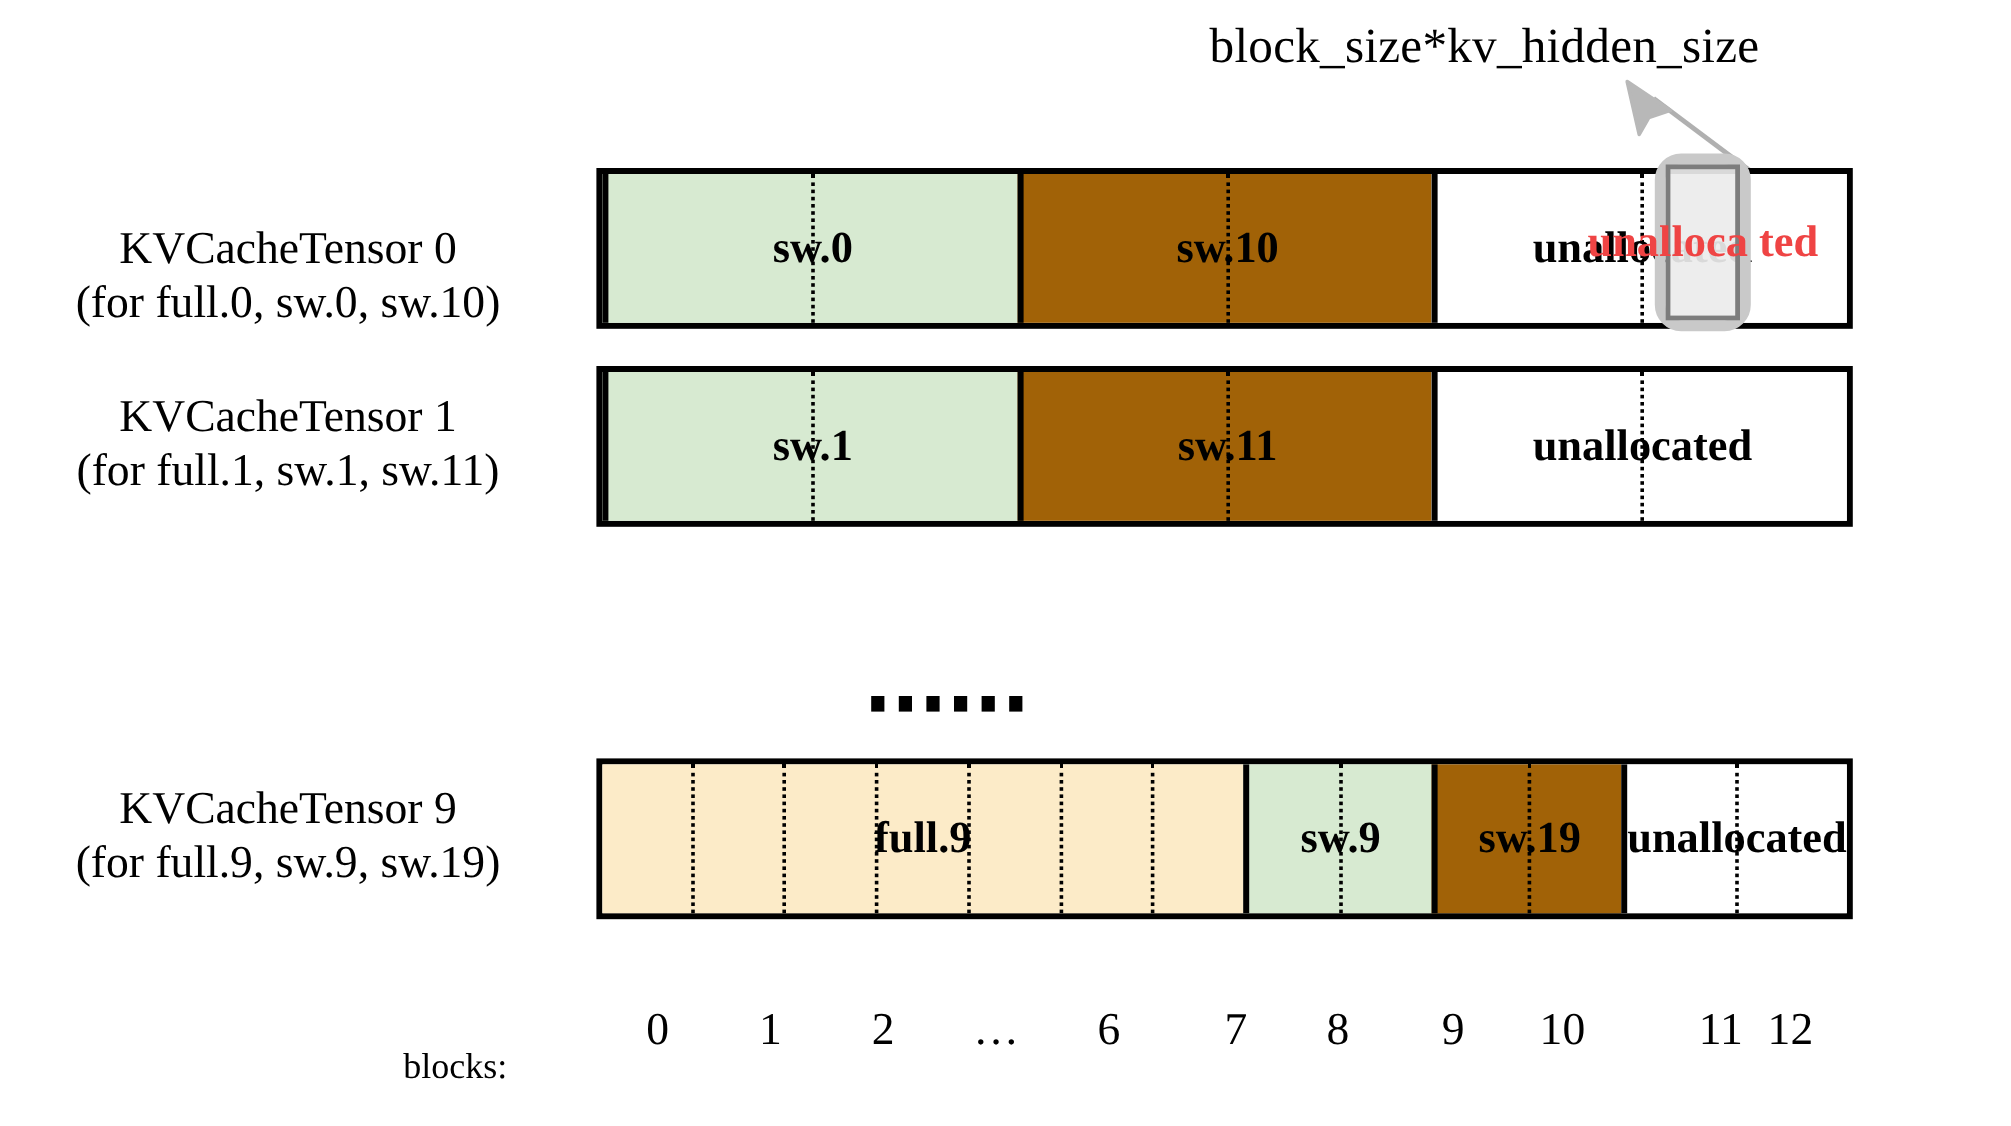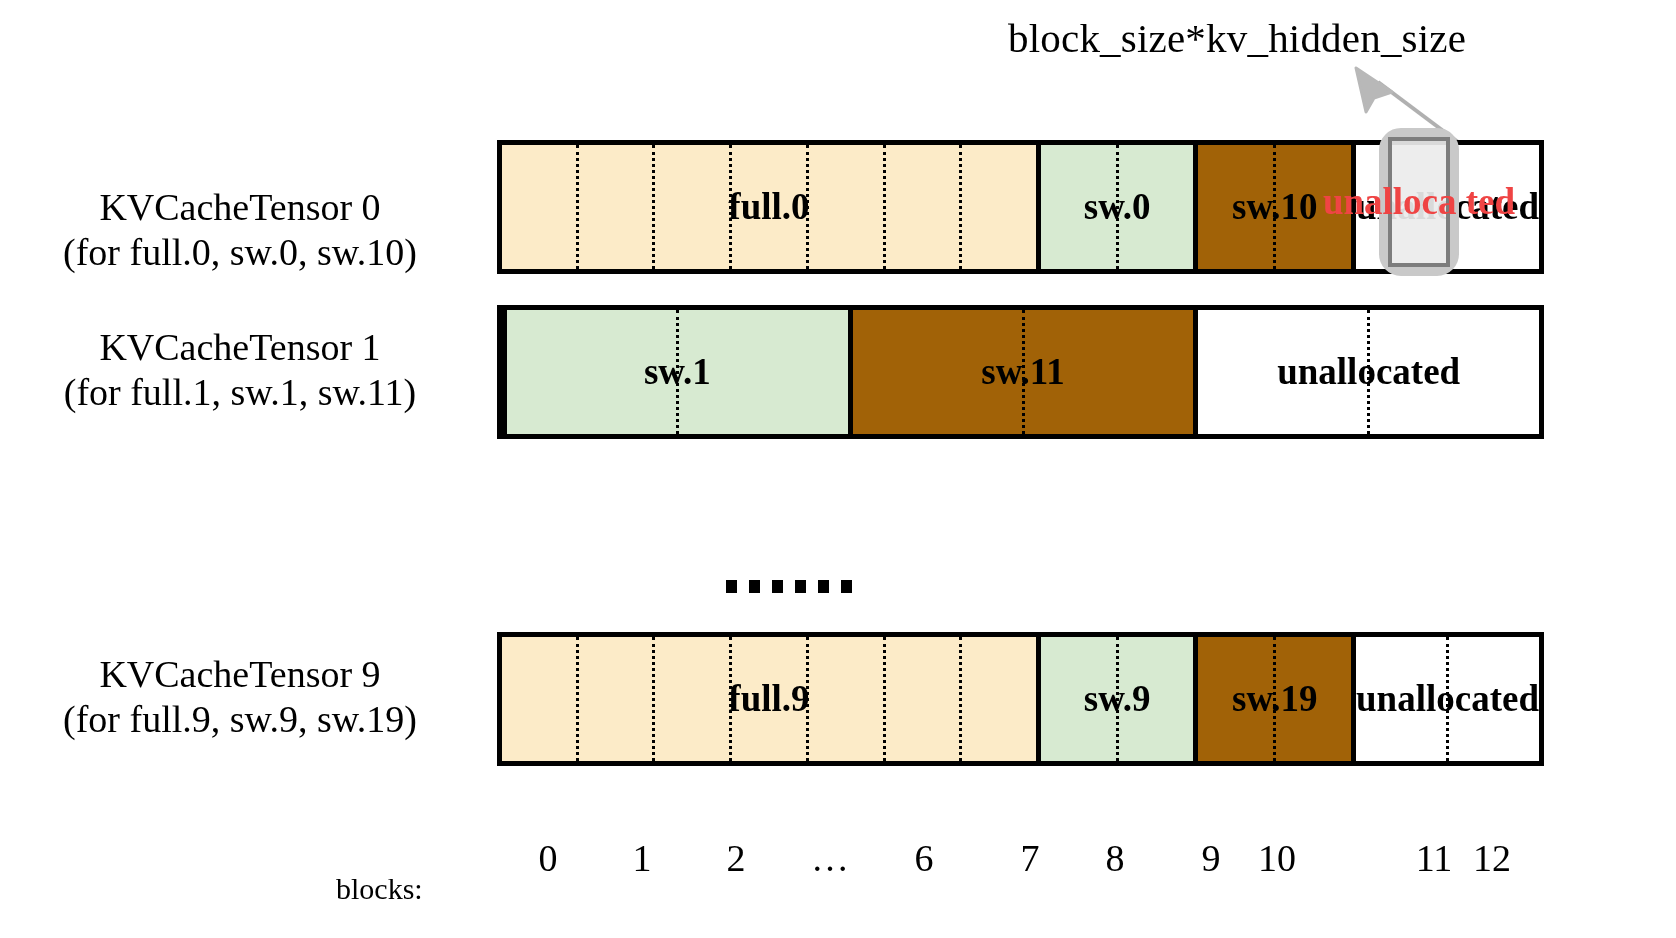--- a/index.html
+++ b/index.html
@@ -187,32 +187,20 @@
   <line x1="152" y1="100" x2="48" y2="22" stroke="#b0b0b0" stroke-width="4"></line>
   <polygon points="26,8 62,32 44,38 36,52" fill="#b8b8b8" stroke="#b8b8b8" stroke-width="3" stroke-linejoin="round"></polygon>
 </svg>
 
 <div class="row" style="top:140px;height:140px;">
   <div class="row-label" style="top:20px;margin-top:25px;">
     <span>KVCacheTensor 0</span>
     <span class="line2">(for full.0, sw.0, sw.10)</span>
   </div>
   <div class="bar">
-    <div class="seg seg-full" style="flex:7 1 0;">
-      <div class="dots">
-          <span></span>
-          <span></span>
-          <span></span>
-          <span></span>
-          <span></span>
-          <span></span>
-          <span></span>
-        </div>
-      <span class="seg-label">full.0</span>
-    </div>
     <div class="seg seg-sw divider-left" style="flex:2 1 0;">
       <div class="dots">
           <span></span>
           <span></span>
         </div>
       <span class="seg-label">sw.0</span>
     </div>
     <div class="seg seg-sw2 divider-left" style="flex:2 1 0;">
       <div class="dots">
           <span></span>
@@ -316,16 +304,16 @@
 <div id="blocks-axis">
   <div id="blocks-axis-title">blocks:</div>
   <div class="tick" style="left:518px;">0</div>
   <div class="tick" style="left:612px;">1</div>
   <div class="tick" style="left:706px;">2</div>
   <div class="tick" style="left:800px;">…</div>
   <div class="tick" style="left:894px;">6</div>
   <div class="tick" style="left:1000px;">7</div>
   <div class="tick" style="left:1085px;">8</div>
   <div class="tick" style="left:1181px;">9</div>
-  <div class="tick" style="left:1236px;text-align:right;">10</div>
+  <div class="tick" style="left:1272px;">10</div>
   <div class="tick" style="left:1404px;">11</div>
   <div class="tick" style="left:1462px;">12</div>
 </div>
 
 </body></html>

